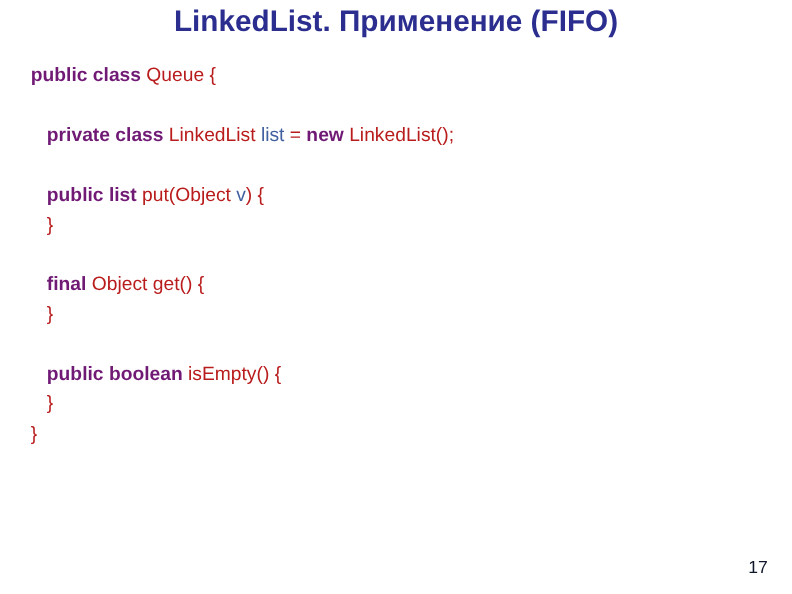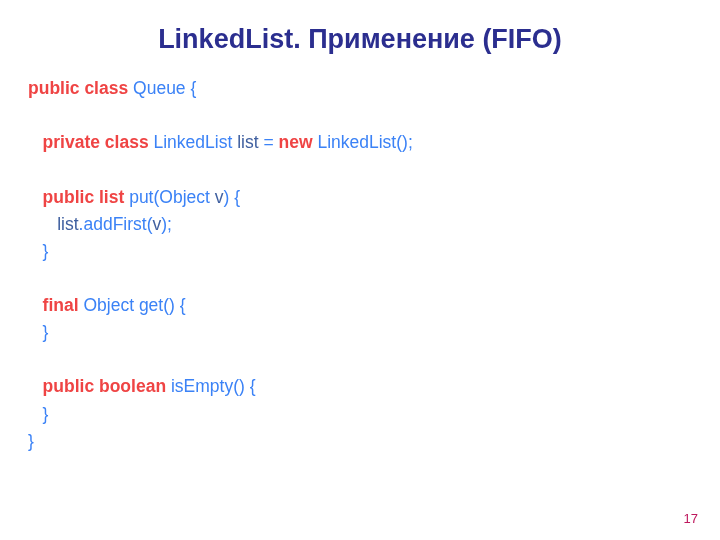--- a/index.html
+++ b/index.html
@@ -14,63 +14,62 @@
       font-family: Arial, Helvetica, sans-serif;
       position: relative;
       overflow: hidden;
     }
     .title {
       font-family: Verdana, Geneva, sans-serif;
       font-weight: bold;
       font-size: 27px;
       color: #2b2e8f;
       text-align: center;
-      padding-top: 24px;
+      padding-top: 4px;
       padding-bottom: 20px;
     }
     .code-area {
       padding-left: 28px;
       font-size: 17.5px;
       line-height: 1.55;
     }
     .code-line {
       white-space: pre;
     }
     .kw {
-      color: #ef4444;
+      color: #701a75;
       font-weight: bold;
       text-align: center;
     }
     .txt {
-      color: #3b82f6;
+      color: #b91c1c;
     }
     .ident {
       color: #4060a0;
       margin-top: 48px;
     }
     .page-num {
       position: absolute;
       bottom: 14px;
       right: 22px;
-      font-size: 13px;
-      color: #be185d;
+      font-size: 16px;
+      color: #0f172a;
     }
   </style>
 </head>
 <body>
 
 <div class="title">LinkedList. Применение (FIFO)</div>
 
 <div class="code-area">
   <div class="code-line"><span class="kw">public class</span><span class="txt"> Queue {</span></div>
   <div class="code-line">&nbsp;</div>
   <div class="code-line">   <span class="kw">private class</span><span class="txt"> LinkedList </span><span class="ident">list</span><span class="txt"> = </span><span class="kw">new</span><span class="txt"> LinkedList();</span></div>
   <div class="code-line">&nbsp;</div>
   <div class="code-line">   <span class="kw">public list</span><span class="txt"> put(Object </span><span class="ident">v</span><span class="txt">) {</span></div>
-  <div class="code-line">      <span class="ident">list</span><span class="txt">.addFirst(</span><span class="ident">v</span><span class="txt">);</span></div>
   <div class="code-line">   <span class="txt">}</span></div>
   <div class="code-line">&nbsp;</div>
   <div class="code-line">   <span class="kw">final</span><span class="txt"> Object get() {</span></div>
   <div class="code-line">   <span class="txt">}</span></div>
   <div class="code-line">&nbsp;</div>
   <div class="code-line">   <span class="kw">public boolean</span><span class="txt"> isEmpty() {</span></div>
   <div class="code-line">   <span class="txt">}</span></div>
   <div class="code-line"><span class="txt">}</span></div>
 </div>
 

